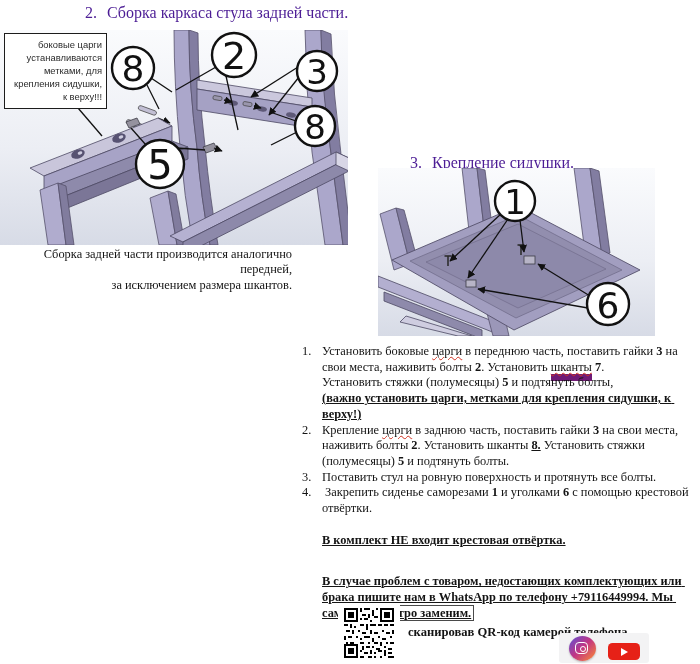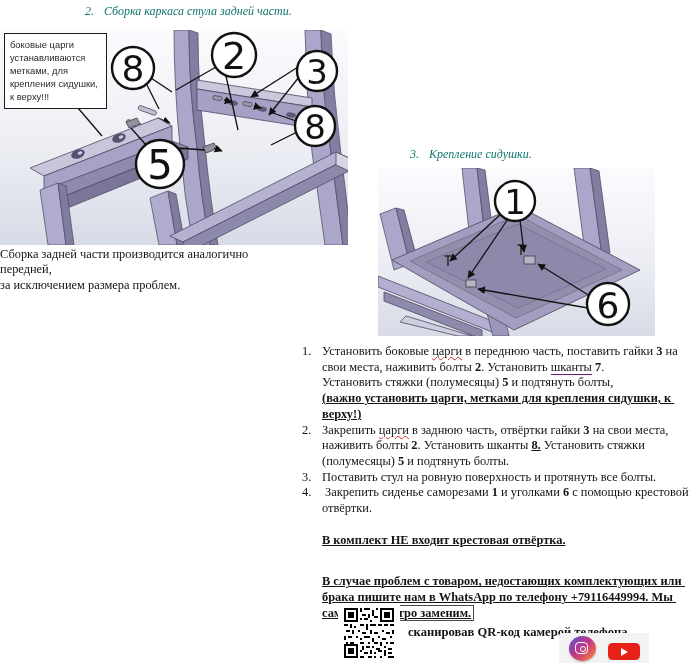--- a/index.html
+++ b/index.html
@@ -3,57 +3,57 @@
 <meta charset="utf-8">
 <style>
   html,body{margin:0;padding:0;}
   body{
     width:700px;height:664px;position:relative;background:#ffffff;overflow:hidden;
     font-family:"Liberation Serif","DejaVu Serif",serif;color:#1a1a1a;
   }
   .abs{position:absolute;}
 
   
-  .sec-title{font-size:12px;font-weight:400;color:#0f766e;font-style:italic;}
+  .sec-title{font-size:16px;font-weight:400;color:#4c1d95;}
   .sec-title .num{display:inline-block;margin-right:10px;}
 
   
   .drawing{position:absolute;}
   .drawing svg{display:block;}
 
   
   .callout{
     position:absolute;left:4px;top:3px;width:92px;background:#ffffff;
     border:1.4px solid #1c1c1c;padding:4px 4px 5px 5px;
     font-family:"Liberation Sans","DejaVu Sans",sans-serif;
-    font-size:9.4px;line-height:13px;color:#2b2b2b;
+    font-size:9.4px;line-height:13px;color:#2b2b2b;text-align:right;
   }
 
   
   .caption{
-    position:absolute;left:0;top:247px;width:292px;text-align:left;
+    position:absolute;left:0;top:247px;width:292px;text-align:right;
     font-size:12.4px;line-height:15.4px;color:#141414;
   }
 
   
   .instructions{
     position:absolute;left:302px;top:344px;width:398px;
     font-size:12.4px;line-height:15.7px;color:#141414;
   }
   .item{display:flex;align-items:flex-start;}
   .item .num{width:20px;flex:0 0 20px;}
   .item .itext{flex:1;white-space:pre-wrap;}
   .cont{margin-left:20px;white-space:pre-wrap;margin-top:16px;}
   .gap{height:10px;}
 
   
   .b{font-weight:700;}
   .bu{font-weight:700;text-decoration:underline;text-decoration-thickness:1px;}
   .w{text-decoration:underline;text-decoration-style:wavy;text-decoration-color:#d03020;text-decoration-thickness:1px;}
-  .uw{border-bottom:1px solid #701a75;text-decoration-style:wavy;text-decoration-color:#d03020;text-decoration-thickness:1px;}
+  .uw{border-bottom:7px solid #701a75;text-decoration:underline;text-decoration-style:wavy;text-decoration-color:#d03020;text-decoration-thickness:1px;}
   .box{border:1px solid #4a4a4a;padding:0 2px;}
 
   
   .qr-wrap{position:absolute;left:338px;top:604px;width:62px;height:58px;background:#fff;}
   .qr-caption{
     position:absolute;left:408px;top:607px;width:292px;
     font-size:12.6px;line-height:17px;font-weight:700;color:#141414;white-space:pre-wrap;
   }
   .social-bg{position:absolute;left:559px;top:633px;width:90px;height:30px;background:#f3f3f4;border-radius:3px;}
   .ig{position:absolute;left:569px;top:636px;width:27px;height:25px;border-radius:50%;
@@ -191,24 +191,24 @@
     </g>
   </svg>
 
   <div class="callout">
     <span>боковые царги устанавливаются метками, для крепления сидушки, к верху!!!</span>
   </div>
 </div>
 
 <div class="caption">
   <div>Сборка задней части производится аналогично передней,</div>
-  <div>за исключением размера проблем.</div>
-</div>
-
-<div class="abs sec-title" style="left:410px;top:147px;">
+  <div>за исключением размера шкантов.</div>
+</div>
+
+<div class="abs sec-title" style="left:410px;top:154px;">
   <span class="num">3.</span><span>Крепление сидушки.</span>
 </div>
 
 <div class="drawing" style="left:378px;top:168px;width:277px;height:168px;">
   <svg width="277" height="168" viewBox="0 0 277 168">
     <defs>
       <linearGradient id="gR" x1="0" y1="0" x2="0" y2="1">
         <stop offset="0" stop-color="#fafbfd"></stop>
           <stop offset="0.55" stop-color="#eceef4"></stop>
           <stop offset="1" stop-color="#d7dbe6"></stop>
@@ -277,21 +277,21 @@
   </svg>
 </div>
 
 <div class="instructions">
   <div class="item">
     <span class="num">1.</span>
     <div class="itext"><span>Установить боковые </span><span class="w">царги</span><span> в переднюю часть, поставить гайки </span><span class="b">3</span><span> на свои места, наживить болты </span><span class="b">2</span><span>. Установить </span><span class="uw">шканты</span><span> </span><span class="b">7</span><span>.</span><br><span>Установить стяжки (полумесяцы) </span><span class="b">5</span><span> и подтянуть болты,</span><br><span class="bu">(важно установить царги, метками для крепления сидушки, к верху!)</span></div>
   </div>
   <div class="item">
     <span class="num">2.</span>
-    <div class="itext"><span>Закрепить </span><span class="w">царги</span><span> в заднюю часть, отвёртки гайки </span><span class="b">3</span><span> на свои места, наживить болты </span><span class="b">2</span><span>. Установить шканты </span><span class="bu">8.</span><span> Установить стяжки (полумесяцы) </span><span class="b">5</span><span> и подтянуть болты.</span></div>
+    <div class="itext"><span>Крепление </span><span class="w">царги</span><span> в заднюю часть, поставить гайки </span><span class="b">3</span><span> на свои места, наживить болты </span><span class="b">2</span><span>. Установить шканты </span><span class="bu">8.</span><span> Установить стяжки (полумесяцы) </span><span class="b">5</span><span> и подтянуть болты.</span></div>
   </div>
   <div class="item">
     <span class="num">3.</span>
     <div class="itext"><span>Поставить стул на ровную поверхность и протянуть все болты.</span></div>
   </div>
   <div class="item">
     <span class="num">4.</span>
     <div class="itext"><span> Закрепить сиденье саморезами </span><span class="b">1</span><span> и уголками </span><span class="b">6</span><span> с помощью крестовой отвёртки.</span></div>
   </div>
   <div class="cont"><span class="bu">В комплект НЕ входит крестовая отвёртка.</span></div>

